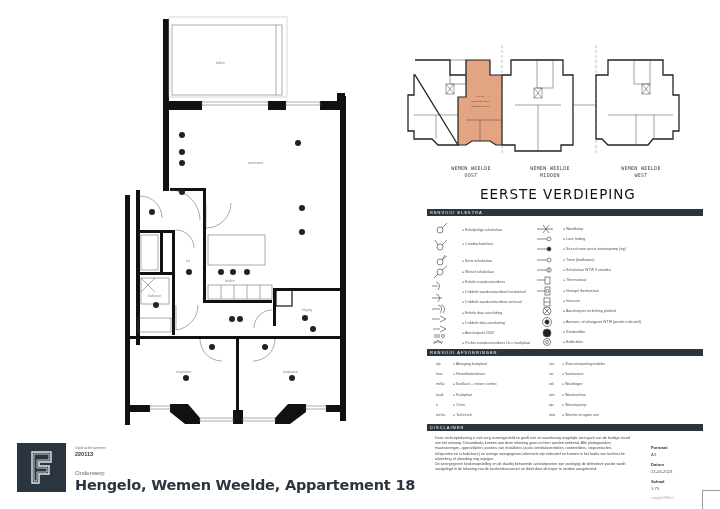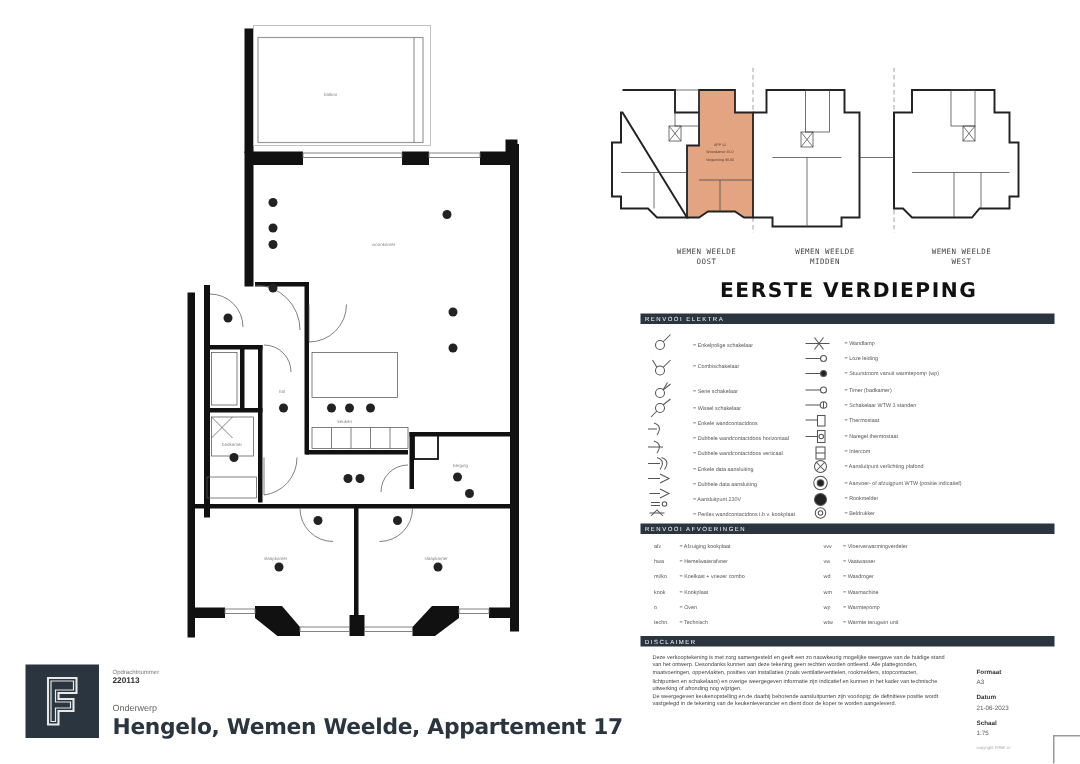--- a/index.html
+++ b/index.html
@@ -16,21 +16,21 @@
     .logo { position: absolute; left: 17px; top: 443px; width: 49px; height: 49px; background: #2a3540; }
     .logo svg { position: absolute; left: 0; top: 0; }
     .meta-label { position: absolute; font-size: 4px; color: #777; }
     .meta-value { position: absolute; font-size: 5.5px; color: #333; font-weight: bold; }
     .onderwerp-label { position: absolute; left: 75px; top: 470px; font-size: 6px; color: #666; }
     .project-title { position: absolute; left: 75px; top: 477px; font-size: 14.5px; font-weight: bold; color: #2a3540; font-family: "DejaVu Sans", sans-serif; letter-spacing: -0.2px; white-space: nowrap; }
 
     
     .keyplan { position: absolute; left: 398px; top: 45px; width: 320px; height: 110px; }
     .wing-label { position: absolute; font-size: 5px; color: #444; text-align: center; line-height: 7px; letter-spacing: 0.3px; font-family: "DejaVu Sans Mono", monospace; }
-    .floor-title { position: absolute; left: 480px; top: 186px; font-size: 13.5px; color: #111; letter-spacing: 1px; font-family: "DejaVu Sans", sans-serif; font-weight: bold; }
+    .floor-title { position: absolute; left: 480px; top: 186px; font-size: 13.5px; color: #111; letter-spacing: 1px; font-family: "DejaVu Sans", sans-serif; font-weight: normal; }
 
     .section-bar { position: absolute; left: 427px; width: 276px; height: 7px; background: #2a3540; color: #fff; font-size: 4px; line-height: 7px; padding-left: 3px; letter-spacing: 1px; }
 
     .legend-row { position: absolute; font-size: 3.6px; color: #555; white-space: nowrap; }
 
     .drain-abbr { position: absolute; font-size: 3.6px; color: #555; }
     .drain-text { position: absolute; font-size: 3.6px; color: #555; white-space: nowrap; }
 
     .disclaimer { position: absolute; left: 435px; top: 436px; width: 195px; font-size: 3.7px; line-height: 5.2px; color: #444; }
     .side-label { position: absolute; left: 651px; font-size: 4.2px; font-weight: bold; color: #333; }
@@ -158,21 +158,21 @@
 
   <div class="logo">
     <svg width="49" height="49" viewBox="0 0 49 49">
       <path d="M15 9 L34 9 L34 19 L22 19 L22 23 L32 23 L32 31 L22 31 L22 40 L15 40 Z" fill="none" stroke="#e8e8e8" stroke-width="1.4"></path>
       <path d="M17 11 L32 11 L32 17 L20 17 L20 25 L30 25 L30 29 L20 29 L20 38 L17 38 Z" fill="none" stroke="#e8e8e8" stroke-width="0.8"></path>
     </svg>
   </div>
   <div class="meta-label" style="left:75px; top:445px;">Opdrachtnummer</div>
   <div class="meta-value" style="left:75px; top:451px;">220113</div>
   <div class="onderwerp-label">Onderwerp</div>
-  <div class="project-title">Hengelo, Wemen Weelde, Appartement 17</div>
+  <div class="project-title">Hengelo, Wemen Weelde, Appartement 18</div>
 
   <div class="keyplan">
     <svg width="320" height="110" viewBox="0 0 320 110">
 
       <g stroke="#999" stroke-width="0.6" stroke-dasharray="3,2">
         <line x1="104" y1="0" x2="104" y2="130"></line>
         <line x1="198" y1="0" x2="198" y2="130"></line>
       </g>
 
       <path d="M68 15 L92 15 L92 30 L104 30 L104 100 L98 100 L92 96 L74 96 L68 100 L60 100 L60 52 L68 52 Z" fill="#e3a482" stroke="#222" stroke-width="1.2"></path>

